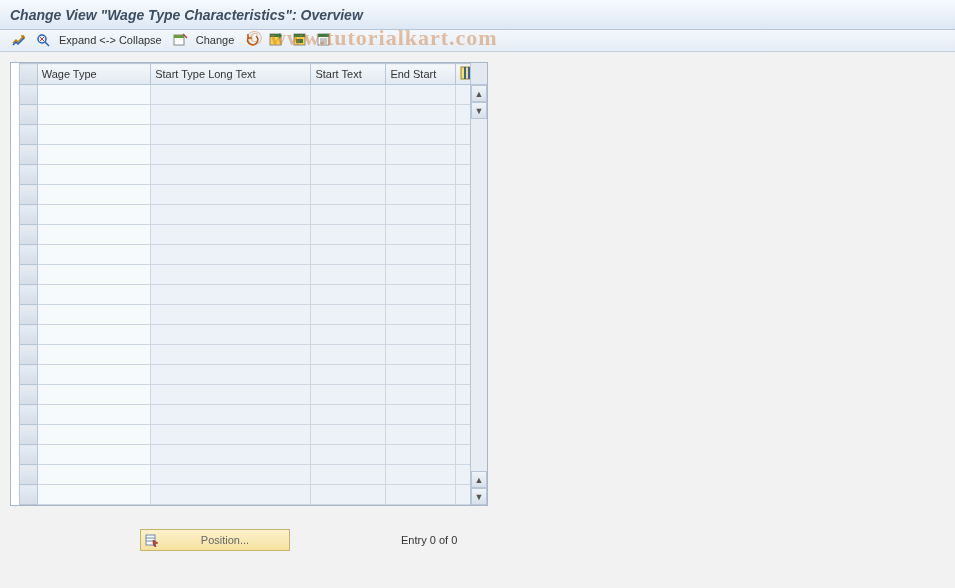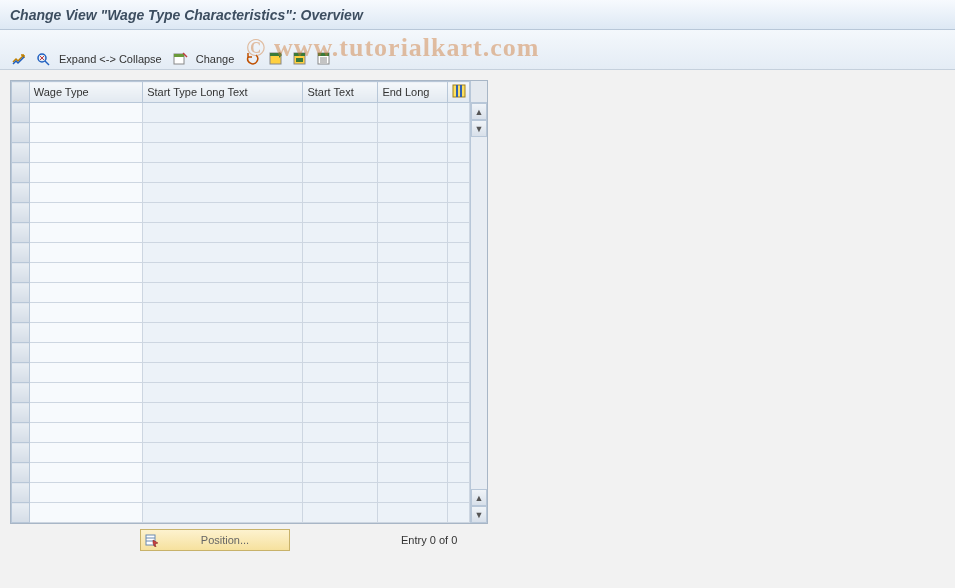--- a/index.html
+++ b/index.html
@@ -26,24 +26,24 @@
     }
     .title-bar .title {
       font-size: 14px;
       font-style: italic;
       font-weight: bold;
       color: #3d4e60;
     }
     
     .toolbar {
       background: linear-gradient(to bottom, #f4f8fc 0%, #e4ecf5 100%);
-      height: 40px;
+      height: 22px;
       border-bottom: 1px solid #c5d0dc;
       display: flex;
-      align-items: flex-end;
+      align-items: flex-start;
       padding-left: 8px;
       gap: 2px;
     }
     .tb-btn {
       display: inline-flex;
       align-items: center;
       justify-content: center;
       height: 20px;
       min-width: 20px;
       padding: 0 3px;
@@ -76,20 +76,21 @@
       position: relative;
     }
     .table-scroll-wrap {
       flex: 1;
       overflow: hidden;
     }
     table.grid {
       border-collapse: collapse;
       width: 100%;
       table-layout: fixed;
+      margin-left: 8px;
     }
     table.grid th {
       background: linear-gradient(to bottom, #f5f8fb 0%, #e2e9f1 100%);
       border: 1px solid #b8c7d8;
       height: 21px;
       font-size: 11px;
       font-weight: normal;
       color: #333;
       text-align: left;
       padding: 0 4px;
@@ -187,23 +188,23 @@
       justify-content: center;
     }
     .entry-label {
       font-size: 11px;
       color: #333;
       margin-left: 11px;
     }
     
     .watermark {
       position: absolute;
-      top: 33px;
+      top: 25px;
       left: 246px;
-      font-size: 26px;
+      font-size: 22px;
       font-weight: bold;
       color: rgba(206, 120, 50, 0.45);
       letter-spacing: 1px;
       font-family: Georgia, 'Times New Roman', serif;
       pointer-events: none;
       z-index: 100;
     }
     
   </style>
 </head>
@@ -273,21 +274,21 @@
 <div class="content-area">
   <div class="table-container">
     <div class="table-scroll-wrap">
       <table class="grid">
         <thead>
           <tr>
             <th class="rowhead"></th>
             <th class="col-wagetype">Wage Type</th>
             <th class="col-longtext">Start Type Long Text</th>
             <th class="col-start">Start Text</th>
-            <th class="col-end">End Long</th>
+            <th class="col-end">End Start</th>
             <th class="col-settings">
               <svg width="14" height="14">
                   <rect x="1" y="1" width="12" height="12" fill="#fce060" stroke="#a08020"></rect>
                   <line x1="5" y1="1" x2="5" y2="13" stroke="#3060b0" stroke-width="2"></line>
                   <line x1="9" y1="1" x2="9" y2="13" stroke="#3060b0" stroke-width="2"></line>
                 </svg>
             </th>
           </tr>
         </thead>
         <tbody id="grid-body">

